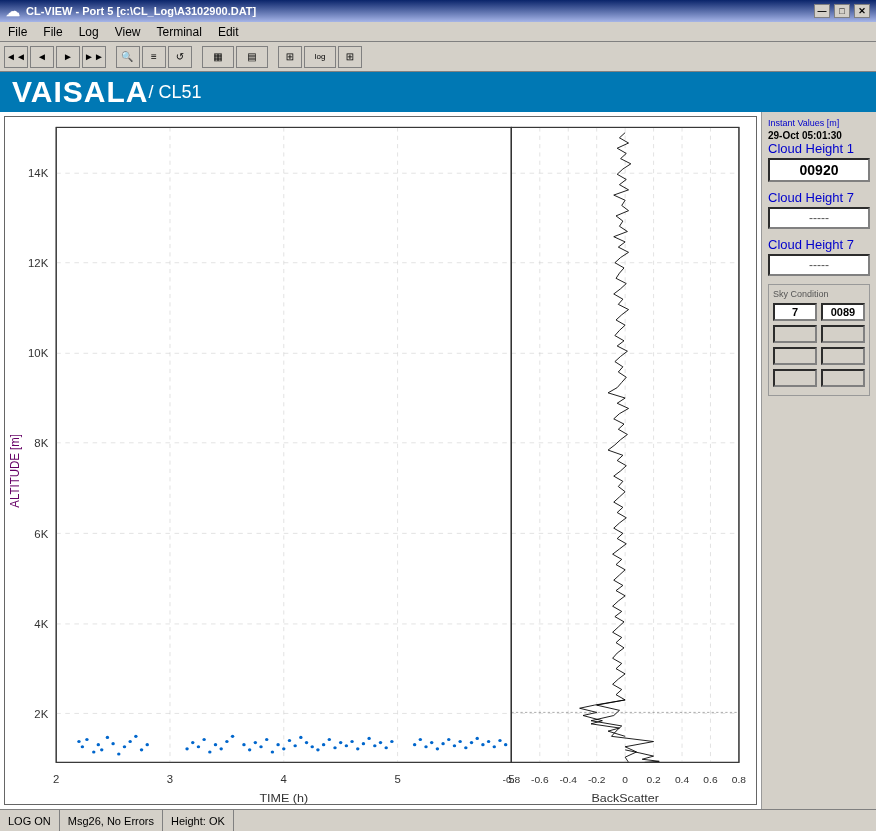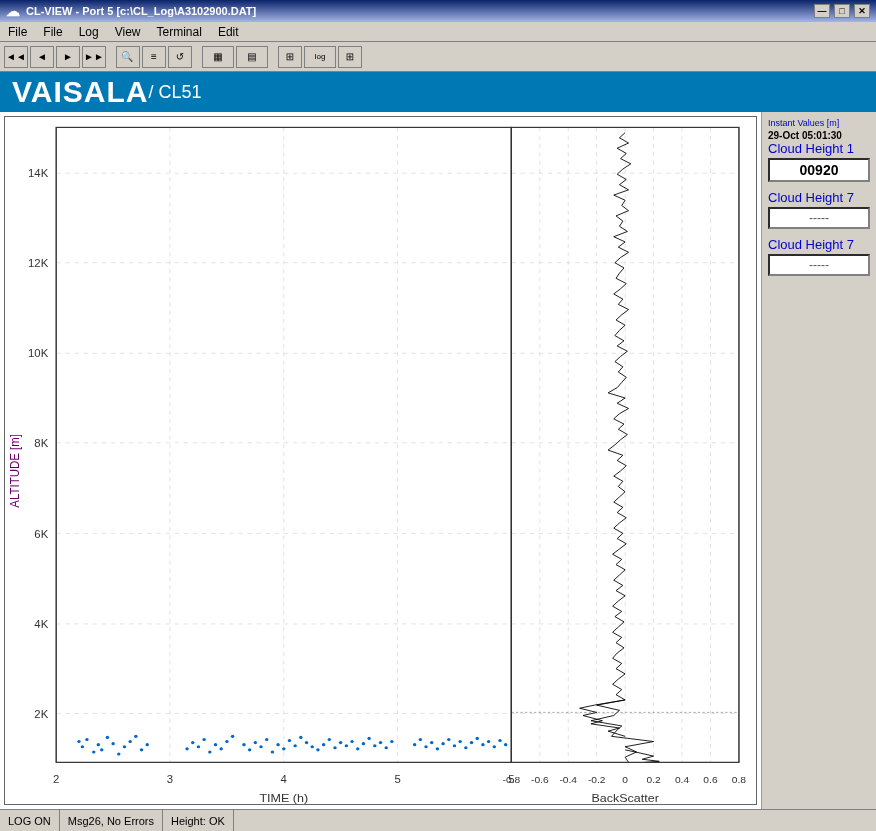--- a/index.html
+++ b/index.html
@@ -424,20 +424,39 @@
 
     <div class="cloud-height-label">Cloud Height 1</div>
     <div class="cloud-value-box">00920</div>
 
     <div class="cloud-height-label">Cloud Height 7</div>
     <div class="cloud-dashes">-----</div>
 
     <div class="cloud-height-label">Cloud Height 7</div>
     <div class="cloud-dashes">-----</div>
 
+    <div class="sky-condition-group">
+      <div class="sky-condition-label">Sky Condition</div>
+      <div class="sky-row">
+        <div class="sky-box">7</div>
+        <div class="sky-box">0089</div>
+      </div>
+      <div class="sky-row">
+        <div class="sky-empty"></div>
+        <div class="sky-empty"></div>
+      </div>
+      <div class="sky-row">
+        <div class="sky-empty"></div>
+        <div class="sky-empty"></div>
+      </div>
+      <div class="sky-row">
+        <div class="sky-empty"></div>
+        <div class="sky-empty"></div>
+      </div>
+    </div>
 
   </div>
 </div>
 
 <div class="status-bar">
   <div class="status-item">LOG ON</div>
   <div class="status-item">Msg26, No Errors</div>
   <div class="status-item">Height: OK</div>
 </div>
 

